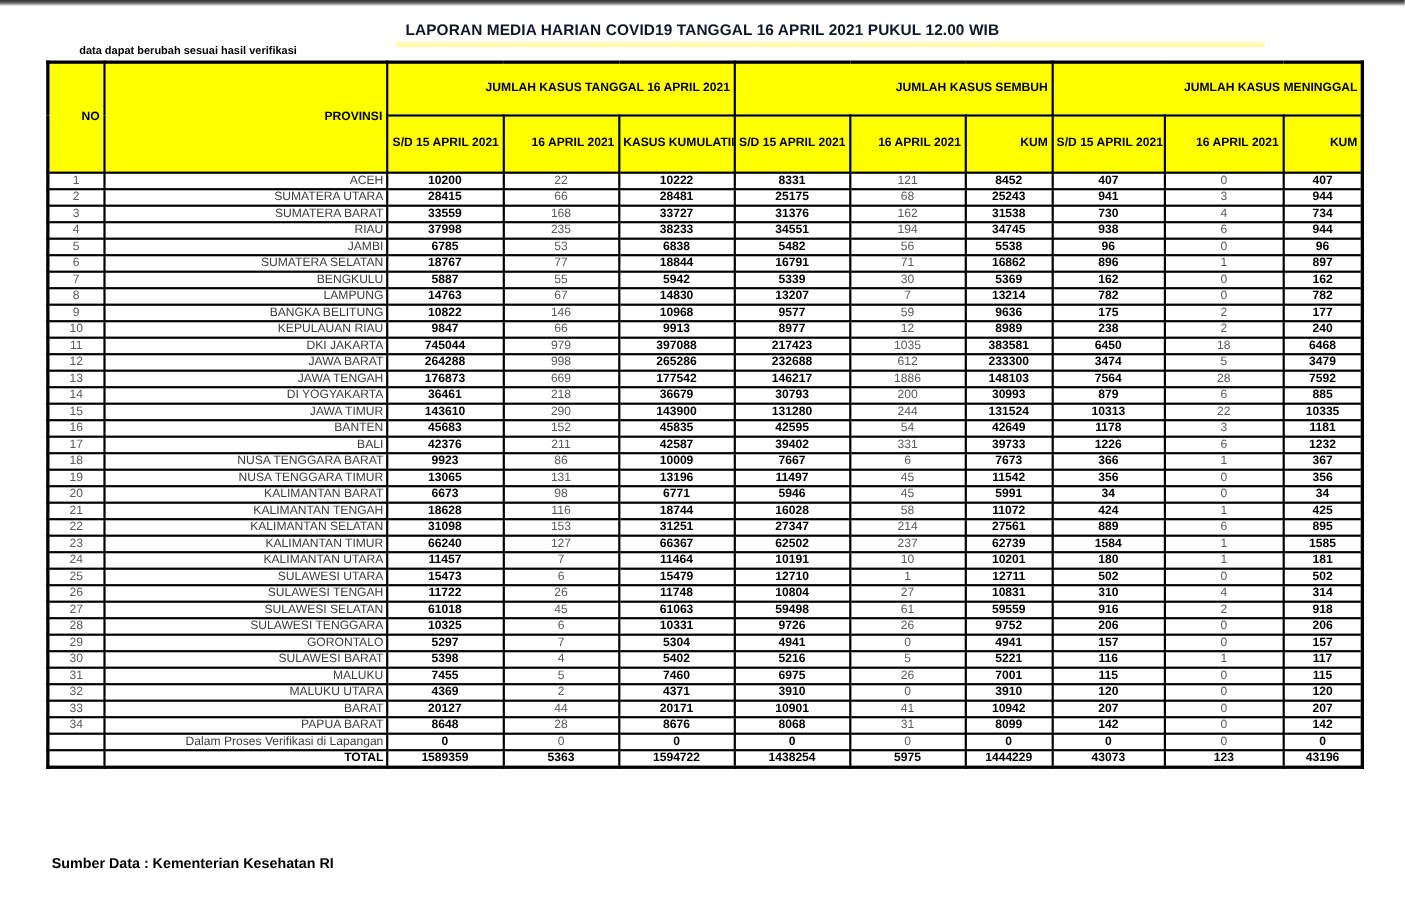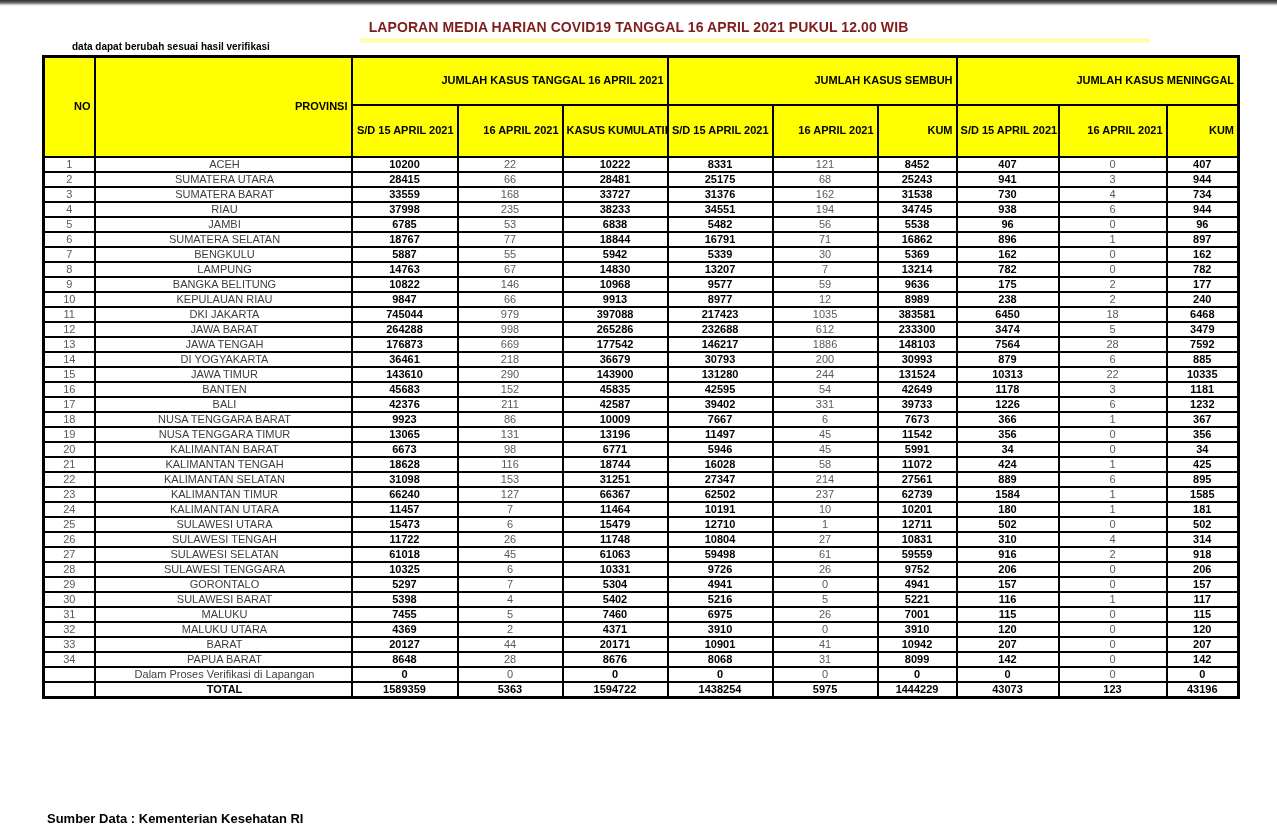--- a/index.html
+++ b/index.html
@@ -10,21 +10,21 @@
     font-family: "Liberation Sans", sans-serif;
     overflow: hidden;
   }
   .top-edge {
     position: absolute; top: 0; left: 0; width: 1277px; height: 6px;
     background: linear-gradient(#2e2e2e 0%, #6a6a6a 45%, #d9d9d9 80%, #ffffff 100%);
   }
   .title {
     position: absolute; top: 19px; left: 0; width: 1277px;
     text-align: center;
-    font-size: 14px; font-weight: bold; color: #7f1d1d;
+    font-size: 14px; font-weight: bold; color: #0f172a;
     letter-spacing: 0.1px;
   }
   .highlight-strip {
     position: absolute; top: 38px; left: 360px; width: 790px; height: 5px;
     background: rgba(255, 252, 120, 0.55);
   }
   .disclaimer {
     position: absolute; top: 41px; left: 72px;
     font-size: 10px; font-weight: bold; color: #000;
   }
@@ -56,27 +56,27 @@
   tbody td {
     height: 15px;
     font-size: 11px;
     line-height: 13px;
     text-align: center;
     vertical-align: middle;
     padding: 0 2px;
     background: #ffffff;
   }
   td.c-no { color: #595959; font-weight: normal; }
-  td.c-prov { text-align: center; padding-left: 5px; color: #3d3d3d; font-weight: normal; }
+  td.c-prov { text-align: right; padding-left: 5px; color: #3d3d3d; font-weight: normal; }
   td.c-bold { color: #000; font-weight: bold; }
   td.c-gray { color: #595959; font-weight: normal; }
   tr.total td { color: #000; font-weight: bold; }
   tr.total td.c-prov { color: #000; font-weight: bold; }
   .source {
-    position: absolute; top: 811px; left: 47px;
+    position: absolute; top: 777px; left: 47px;
     font-size: 13px; font-weight: bold; color: #000;
   }
 </style>
 </head>
 <body>
 
 <div class="top-edge"></div>
 
 <div class="title">LAPORAN MEDIA HARIAN COVID19 TANGGAL 16 APRIL 2021 PUKUL 12.00 WIB</div>
 

